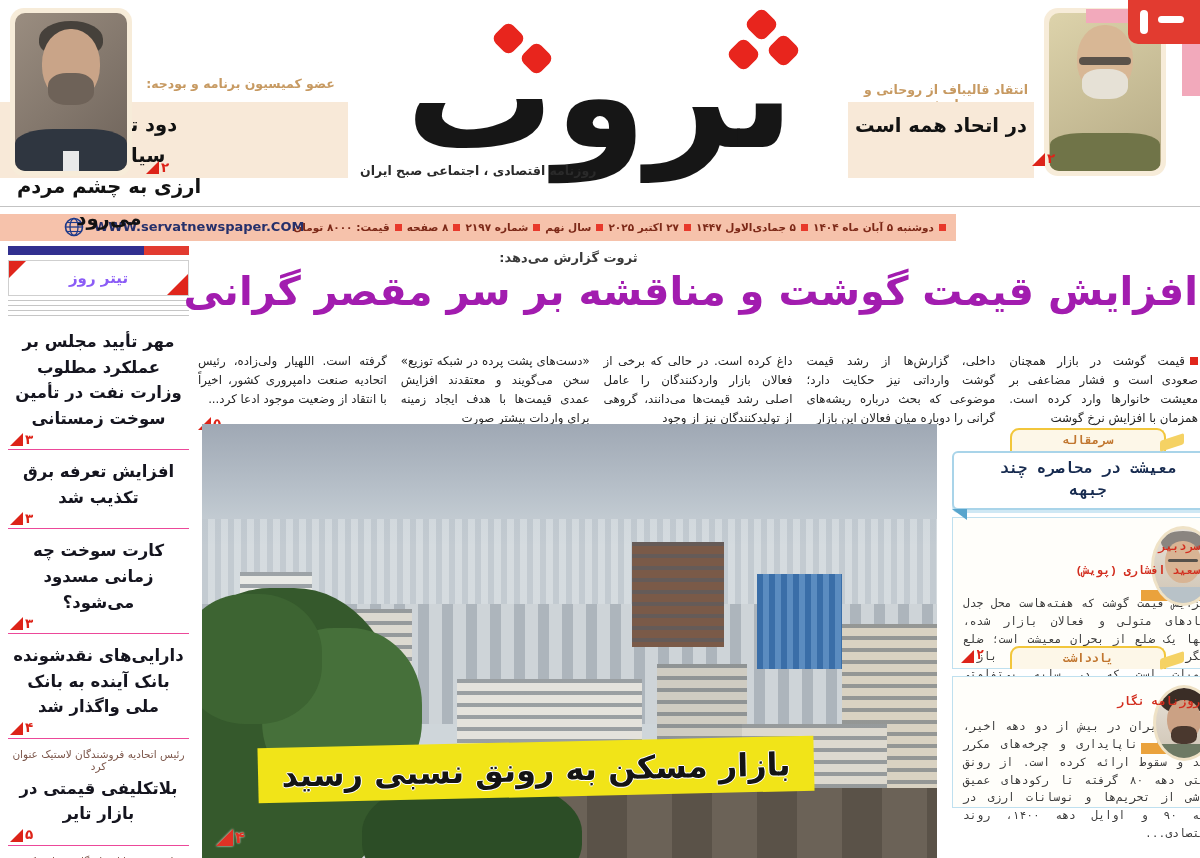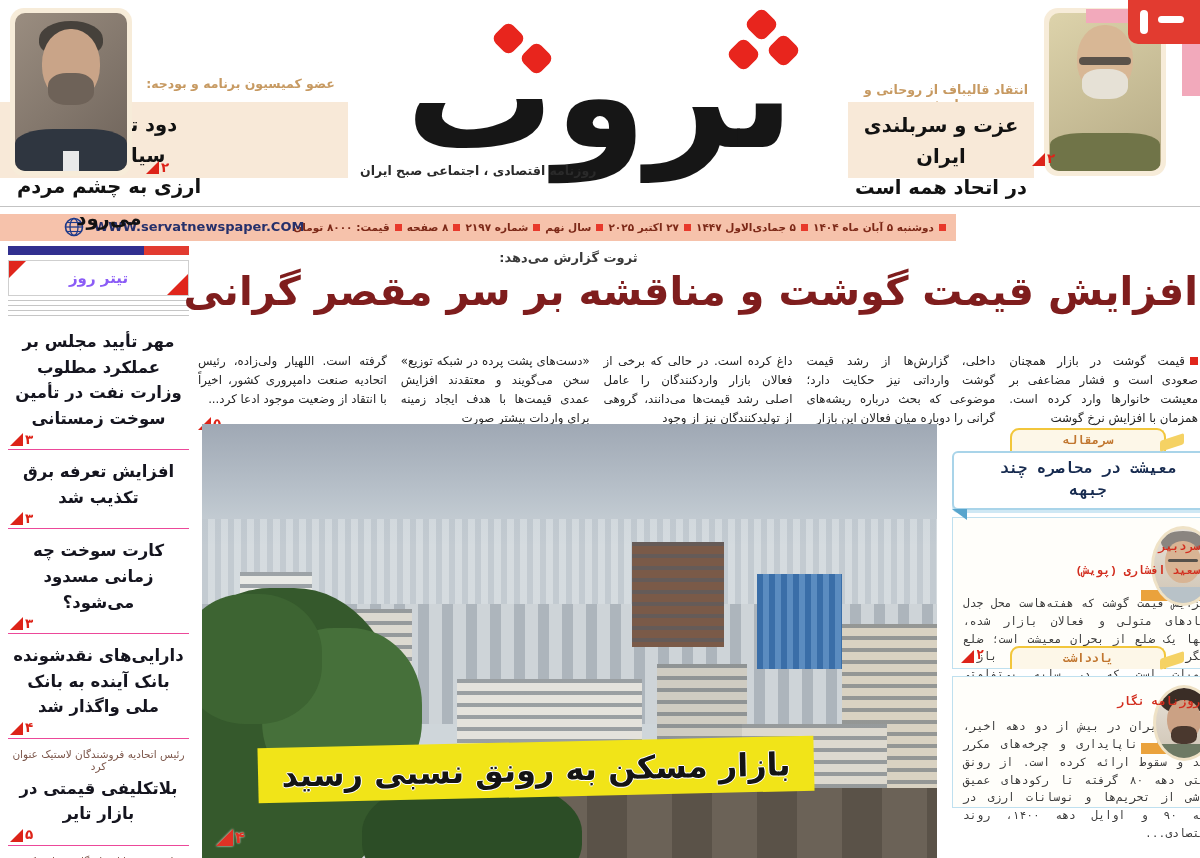--- a/index.html
+++ b/index.html
@@ -51,21 +51,21 @@
   .sb-head .t2{position:absolute;bottom:0;right:0;width:0;height:0;border-bottom:21px solid #e0261c;border-left:21px solid transparent;}
   .dbl{height:4px;border-top:1px solid #c6c6c6;border-bottom:1px solid #c6c6c6;margin:4px 0;}
   .sb-item{position:relative;padding:9px 2px 18px;border-bottom:1px solid #ec4899;text-align:center;}
   .sb-title{font-size:16.5px;font-weight:bold;color:#15151f;line-height:1.55;}
   .sb-kicker{font-size:10.5px;color:#7c564a;margin-bottom:4px;}
   .sb-item .marker{position:absolute;left:2px;bottom:3px;}
 
   
   .lead-kicker{left:200px;top:250px;width:737px;text-align:center;font-size:13px;font-weight:bold;color:#3a3a3a;}
   .headline{left:198px;top:268px;width:1000px;text-align:center;font-size:40px;font-weight:900;
-            color:#7f1d1d;white-space:nowrap;letter-spacing:-1px;}
+            color:#a21caf;white-space:nowrap;letter-spacing:-1px;}
   .lead-row{left:198px;top:352px;width:1000px;display:flex;gap:14px;}
   .lead-col{flex:1;font-size:11.8px;line-height:1.62;color:#242424;text-align:justify;position:relative;}
   .lead-col.first::before{content:"";display:inline-block;width:8px;height:8px;background:#e0261c;margin-left:5px;}
   .lead-col .marker{position:absolute;left:0;bottom:-2px;}
 
   
   .bigphoto{left:202px;top:424px;width:735px;height:434px;background:#cfd6da;overflow:hidden;}
   .sky{position:absolute;left:0;top:0;right:0;height:120px;background:linear-gradient(#9fa8b4,#b7c0c9 55%,#ccd4d9);}
   .farcity{position:absolute;left:0;top:95px;right:0;height:100px;opacity:.75;
            background:repeating-linear-gradient(90deg,#bfc7ce 0 6px,#d7dde1 6px 13px);}
@@ -140,21 +140,20 @@
     <div class="dot" style="right:56px;top:34px;"></div>
     <div class="dot" style="right:96px;top:38px;"></div>
     <div class="dot" style="left:148px;top:22px;"></div>
     <div class="dot" style="left:176px;top:42px;"></div>
     <div class="tagline">روزنامه اقتصادی ، اجتماعی صبح ایران</div>
   </div>
 
   <div class="abs kicker-top" style="left:856px;top:82px;width:180px;">انتقاد قالیباف از روحانی و ظریف</div>
   <div class="abs band" style="left:848px;top:102px;width:186px;height:76px;padding:8px 4px 0 4px;box-sizing:border-box;">
     <div class="band-title">
-      <div>عزت و سربلندی ایران</div>
       <div>در اتحاد همه است</div>
     </div>
   </div>
   <div class="marker abs" style="left:1032px;top:152px;z-index:5;">
     <span class="tri"></span>
     <span class="pg">۲</span>
   </div>
   <div class="abs photo-frame pf-right" style="left:1044px;top:8px;">
     <div class="photo-inner">
       <div class="head" style="top:12px;width:56px;height:70px;background:#d8b795;"></div>

